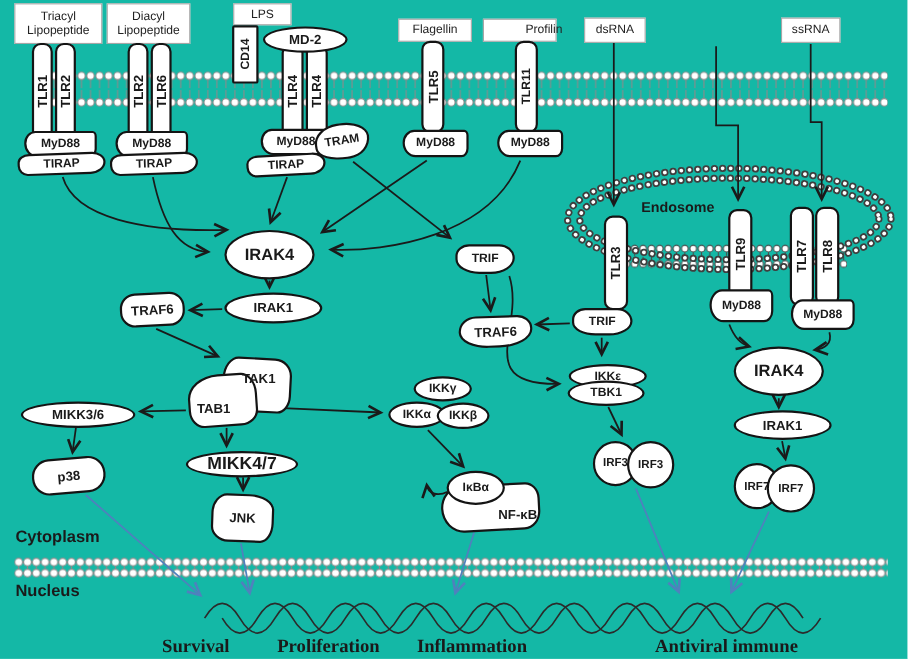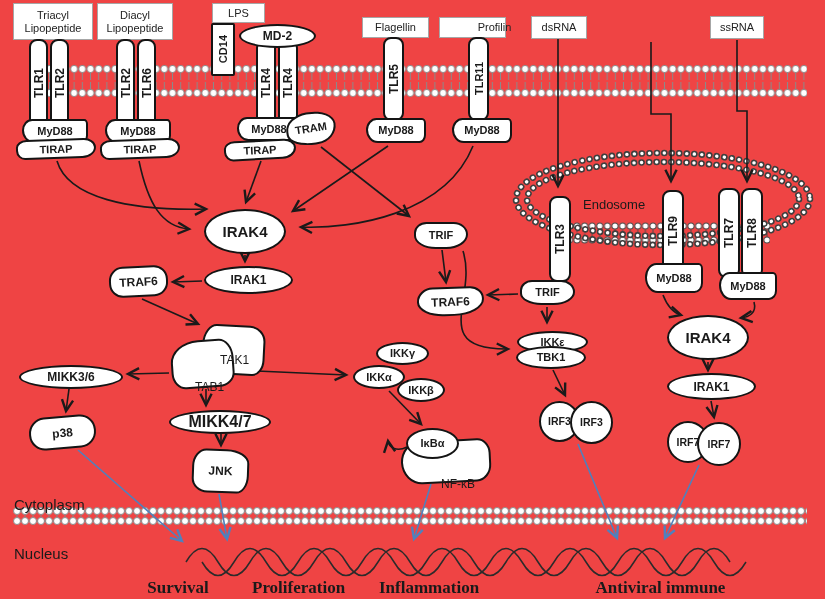--- a/index.html
+++ b/index.html
@@ -1,27 +1,27 @@
 <!DOCTYPE html>
 <html><head>
 <meta charset="utf-8">
 <style>
   html,body{margin:0;padding:0;background:#fff;}
-  .stage{position:relative;width:825px;height:599px;background:#ef4444;overflow:hidden;
+  .stage{position:relative;width:825px;height:599px;background:#14b8a6;overflow:hidden;
          font-family:"Liberation Sans",sans-serif;color:#1a1a1a;}
   .stage svg.decor{position:absolute;left:0;top:0;z-index:0;}
   .abs{position:absolute;z-index:2;box-sizing:border-box;}
   .gbox{border:1px solid #a6a6a6;background:#fff;display:flex;align-items:center;justify-content:center;
         text-align:center;font-size:11px;line-height:1.18;color:#222;padding:1px 2px;}
   .col{border:2.5px solid #141414;border-radius:8px;background:#fff;display:flex;align-items:center;justify-content:center;}
   .col span{writing-mode:vertical-rl;transform:rotate(180deg);font-weight:bold;font-size:12px;white-space:nowrap;}
   .node{border:2.5px solid #141414;background:#fff;display:flex;align-items:center;justify-content:center;
         font-weight:bold;font-size:11px;text-align:center;line-height:1;}
   .ell{border-radius:50%;}
-  .lbl{position:absolute;z-index:3;font-weight:normal;margin-top:16px;}
+  .lbl{position:absolute;z-index:3;font-weight:bold;}
   .serif{font-family:Liberation Serif, serif;font-weight:bold;font-size:17px;text-align:center;}
 </style>
 </head>
 <body>
 
 <div class="stage">
 
   <svg class="decor" width="825" height="599" viewBox="0 0 825 599">
     <defs>
       <marker id="ah" markerWidth="11" markerHeight="10" refX="8" refY="4.5" orient="auto">
@@ -181,34 +181,34 @@
   <div class="abs node" style="left:645px;top:263px;width:58px;height:30px;border-radius:16px 6px 12px 18px / 20px 8px 14px 22px;">MyD88</div>
   <div class="abs node" style="left:719px;top:272px;width:58px;height:28px;border-radius:16px 6px 12px 18px / 20px 8px 14px 22px;">MyD88</div>
 
   <div class="abs node ell" style="left:204px;top:209px;width:82px;height:45px;font-size:15px;">IRAK4</div>
   <div class="abs node ell" style="left:204px;top:266px;width:89px;height:28px;font-size:12px;">IRAK1</div>
   <div class="abs node" style="left:109px;top:266px;width:59px;height:31px;border-radius:14px;font-size:12px;transform:rotate(-3deg);">TRAF6</div>
 
   <div class="abs node" style="left:202px;top:325px;width:63px;height:50px;border-radius:14px 16px 12px 45% / 40% 16px 16px 45%;transform:rotate(3deg);"></div>
   <div class="abs node" style="left:171px;top:340px;width:63px;height:48px;border-radius:45% 14px 16px 14px / 45% 40% 14px 16px;transform:rotate(-4deg);"></div>
   <span class="lbl" style="left:220px;top:337px;font-size:12px;">TAK1</span>
-  <span class="lbl" style="left:195px;top:364px;font-size:12px;">TAB1</span>
+  <span class="lbl" style="left:179px;top:364px;font-size:12px;">TAB1</span>
 
   <div class="abs node ell" style="left:19px;top:365px;width:104px;height:24px;font-size:12px;">MIKK3/6</div>
   <div class="abs node" style="left:29px;top:416px;width:67px;height:33px;border-radius:16px;font-size:12px;transform:rotate(-5deg);">p38</div>
   <div class="abs node ell" style="left:169px;top:410px;width:102px;height:24px;font-size:16px;">MIKK4/7</div>
   <div class="abs node" style="left:192px;top:449px;width:57px;height:44px;border-radius:14px 40% 12px 16px / 40% 14px 18px 14px;font-size:12px;transform:rotate(2deg);">JNK</div>
 
   <div class="abs node ell" style="left:376px;top:342px;width:53px;height:23px;">IKKγ</div>
   <div class="abs node ell" style="left:353px;top:365px;width:52px;height:24px;">IKKα</div>
-  <div class="abs node ell" style="left:397px;top:366px;width:48px;height:24px;margin-top:12px;">IKKβ</div>
+  <div class="abs node ell" style="left:397px;top:366px;width:48px;height:24px;">IKKβ</div>
 
   <div class="abs node" style="left:401px;top:440px;width:90px;height:43px;border-radius:20px 14px 16px 22px / 22px 16px 18px 24px;transform:rotate(-3deg);"></div>
   <div class="abs node ell" style="left:406px;top:428px;width:53px;height:31px;">IκBα</div>
-  <span class="lbl" style="left:441px;top:461px;font-size:12px;">NF-κB</span>
+  <span class="lbl" style="left:453px;top:461px;font-size:12px;">NF-κB</span>
 
 
   <div class="abs node" style="left:414px;top:222px;width:54px;height:27px;border-radius:14px 16px 45% 45% / 12px 14px 60% 55%;">TRIF</div>
   <div class="abs node" style="left:417px;top:287px;width:67px;height:29px;border-radius:16px 14px 45% 40% / 14px 12px 55% 50%;font-size:12px;transform:rotate(-2deg);">TRAF6</div>
 
   <div class="abs node ell" style="left:517px;top:331px;width:71px;height:22px;">IKKε</div>
   <div class="abs node ell" style="left:516px;top:346px;width:70px;height:23px;">TBK1</div>
   <div class="abs node ell" style="left:539px;top:401px;width:41px;height:41px;font-size:10.5px;">IRF3</div>
   <div class="abs node ell" style="left:570px;top:401px;width:43px;height:43px;font-size:10.5px;">IRF3</div>
 

